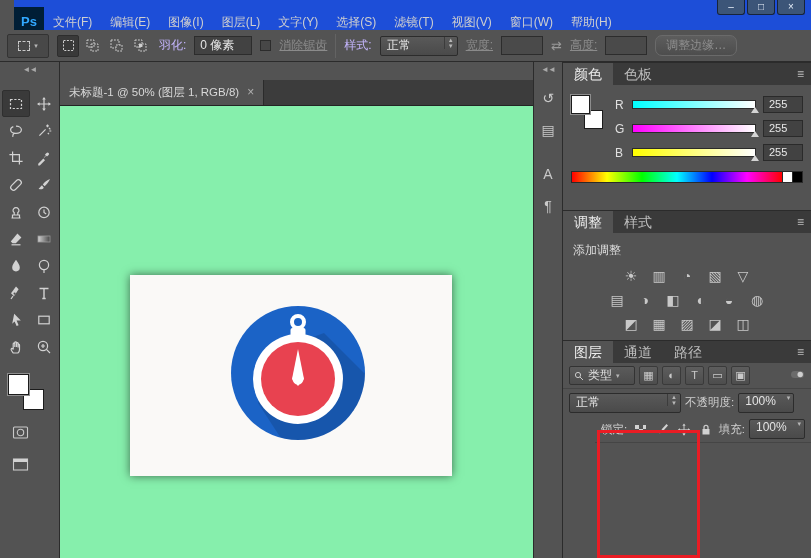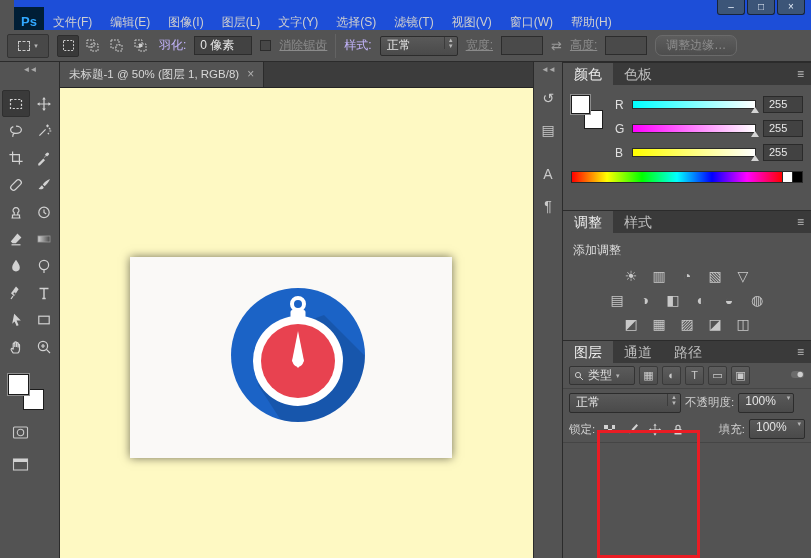--- a/index.html
+++ b/index.html
@@ -44,21 +44,21 @@
   .tool.sel { background:#3a3a3a; border:1px solid #2f2f2f; border-radius:2px; }
   .tool svg { stroke:#d2d2d2; fill:none; stroke-width:1.2; }
   .tool svg .f, .lockico svg .f, .tbtn svg .f { fill:#d2d2d2; stroke:none; }
   .swatch-area { position:relative; width:36px; height:36px; margin:14px 0 0 8px; }
   .sw-back { position:absolute; right:0; bottom:0; width:21px; height:21px; background:#ffffff; border:1px solid #1c1c1c; }
   .sw-front { position:absolute; left:0; top:0; width:21px; height:21px; background:#ffffff; border:1px solid #1c1c1c; box-shadow:0 0 0 1px #8d8d8d; }
   .tbtn { width:24px; height:20px; margin:12px 0 0 8px; display:flex; align-items:center; justify-content:center; }
   .tbtn svg { stroke:#c9c9c9; fill:none; stroke-width:1.1; }
 
   
-  .docarea { position:absolute; left:60px; top:62px; width:473px; bottom:0; background:#fef9c3; }
+  .docarea { position:absolute; left:60px; top:80px; width:473px; bottom:0; background:#86efac; }
   .tabbar { height:26px; background:#3c3c3c; border-bottom:1px solid #242424; display:flex; }
   .doc-tab { background:#535353; color:#d8d8d8; font-size:11.5px; padding:0 9px; line-height:25px; display:flex; gap:8px; align-items:center; border-right:1px solid #2b2b2b; }
   .tab-close { color:#b0b0b0; font-size:12px; }
   .canvas { position:absolute; left:70px; top:195px; width:322px; height:201px; background:#faf9f7; box-shadow:0 0 9px rgba(0,0,0,.55); }
   .artwork { position:absolute; left:98px; top:28px; }
 
   
   .dockstrip { position:absolute; left:533px; top:62px; width:30px; bottom:0; background:#535353; border-left:1px solid #2b2b2b; border-right:1px solid #2b2b2b; }
   .dock-btn { width:24px; height:24px; margin:8px auto 0; color:#c9c9c9; font-size:14px; display:flex; align-items:center; justify-content:center; }
   .dock-btn.gap { margin-top:20px; }
@@ -95,21 +95,21 @@
   .adj-icon { width:25px; height:21px; color:#c9c9c9; font-size:14px; display:flex; align-items:center; justify-content:center; }
 
   .lp-filter { display:flex; align-items:center; height:26px; padding:0 6px; gap:4px; border-bottom:1px solid #454545; }
   .type-dd { width:66px; height:19px; background:linear-gradient(#5b5b5b,#4c4c4c); border:1px solid #333; border-radius:2px; display:flex; align-items:center; gap:4px; padding:0 4px; color:#e0e0e0; }
   .filter-ico { width:19px; height:19px; background:linear-gradient(#5d5d5d,#4d4d4d); border:1px solid #3a3a3a; border-radius:2px; color:#c9c9c9; font-size:11px; text-align:center; line-height:17px; }
   .filter-toggle { margin-left:auto; }
   .lp-blend { display:flex; align-items:center; height:27px; padding:0 6px; gap:4px; }
   .blend-dd { width:112px; }
   .small-label { color:#cfcfcf; font-size:11.5px; white-space:nowrap; }
   .val-dd { width:56px; }
-  .lp-lock { display:flex; align-items:center; height:27px; padding:0 6px; gap:4px; border-bottom:1px solid #454545; }
+  .lp-lock { display:flex; align-items:center; height:27px; padding:0 6px; gap:4px; border-bottom:1px solid #454545;margin-left:32px; }
   .lockico { width:19px; height:18px; display:flex; align-items:center; justify-content:center; }
   .lockico svg { stroke:#c9c9c9; fill:none; stroke-width:1.2; }
   .fill-group { margin-left:auto; display:flex; align-items:center; gap:4px; }
   .layer-row { display:flex; align-items:center; height:29px; padding-left:5px; border-bottom:1px solid rgba(0,0,0,.22); }
   .eye-well { width:22px; height:22px; border-right:1px solid #404040; }
   .layer-thumb { width:29px; height:22px; margin-left:13px; background:#ffffff; border:1px solid #2d2d2d; display:flex; align-items:center; justify-content:center; }
   .layer-name { margin-left:9px; color:#e2e2e2; }
 
   .annotation-rect { position:absolute; left:597px; top:430px; width:103px; height:128px; border:3px solid #ea1c24; z-index:50; pointer-events:none; }
 </style>

